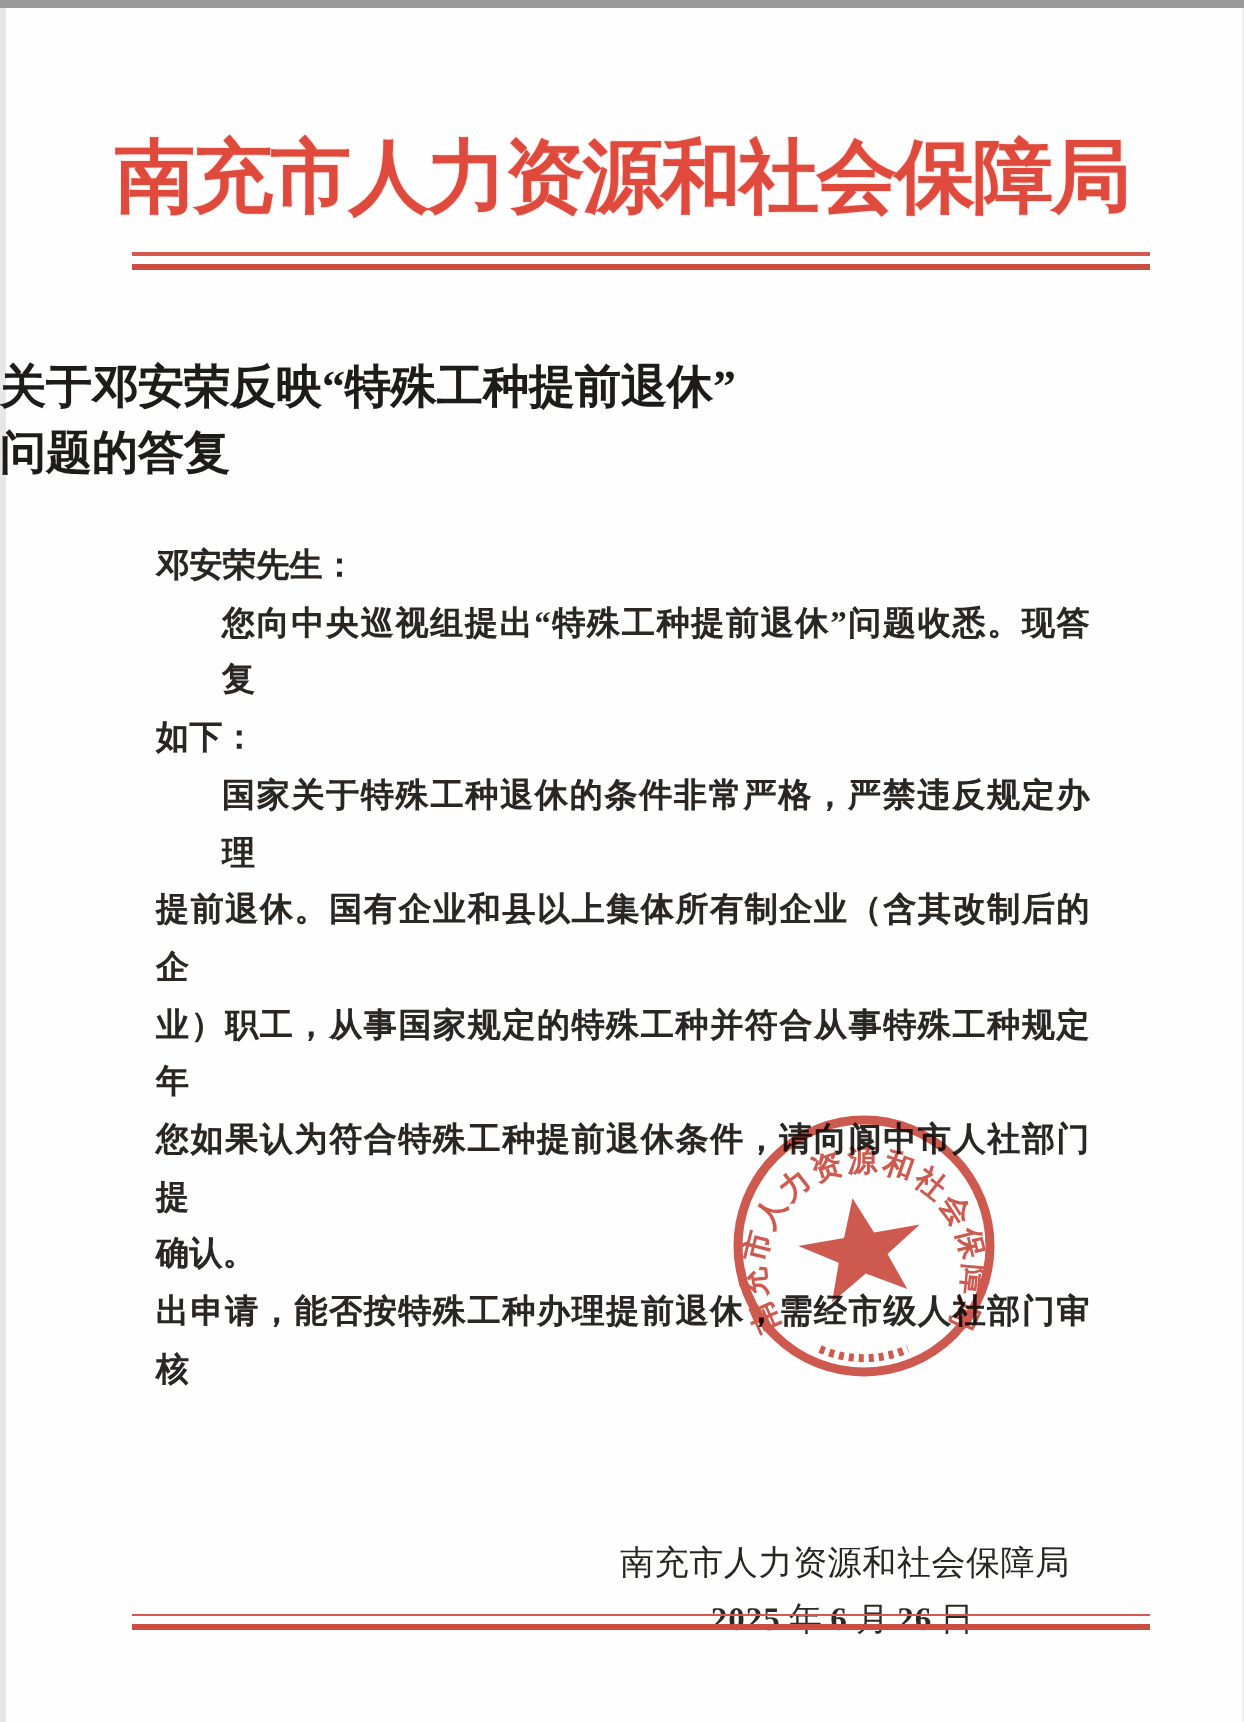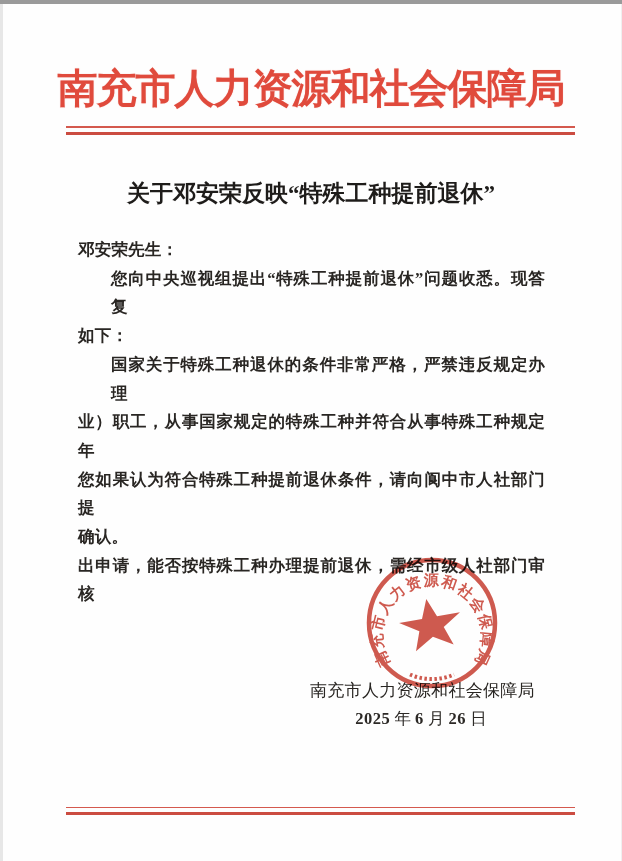--- a/index.html
+++ b/index.html
@@ -27,21 +27,20 @@
     height:4px;
     border-top:2px solid #d4594e;
     border-bottom:3px solid #cb4c41;
     background:transparent;
   }
   .rule-top{margin:14px 47px 0 66px;}
   .rule-bottom{position:absolute;left:66px;top:803px;width:509px;border-top-width:1px;}
   
   .doc-title{
     margin-top:42px;
-    text-align:center;
     font-size:23px;
     font-weight:bold;
     color:#1e1c1a;
     line-height:33px;
     letter-spacing:0px;
   }
   
   .body-text{
     margin:26px 77px 0 78px;
     width:467px;
@@ -92,27 +91,29 @@
 <body>
 
 <div class="page">
 
   <div class="letterhead">南充市人力资源和社会保障局</div>
 
   <div class="red-rule rule-top"></div>
 
   <div class="doc-title">
     <div>关于邓安荣反映“特殊工种提前退休”</div>
+    <div>问题的答复</div>
   </div>
 
   <div class="body-text">
     <div class="line">邓安荣先生：</div>
     <div class="line j ind">您向中央巡视组提出“特殊工种提前退休”问题收悉。现答复</div>
     <div class="line">如下：</div>
     <div class="line j ind">国家关于特殊工种退休的条件非常严格，严禁违反规定办理</div>
+    <div class="line j">提前退休。国有企业和县以上集体所有制企业（含其改制后的企</div>
     <div class="line j">业）职工，从事国家规定的特殊工种并符合从事特殊工种规定年</div>
     <div class="line j">您如果认为符合特殊工种提前退休条件，请向阆中市人社部门提</div>
     <div class="line">确认。</div>
     <div class="line j">出申请，能否按特殊工种办理提前退休，需经市级人社部门审核</div>
   </div>
 
   <div class="sig-col">
     <div class="sig-issuer">南充市人力资源和社会保障局</div>
     <div class="sig-date">
       <span class="num">2025</span>

